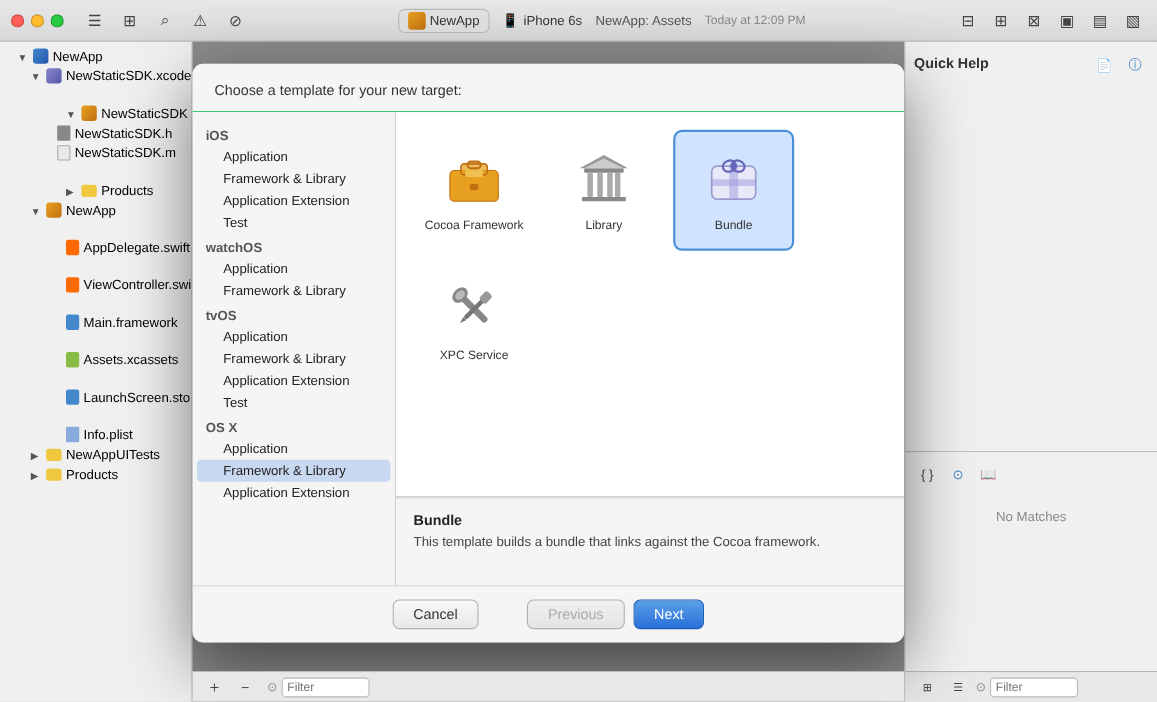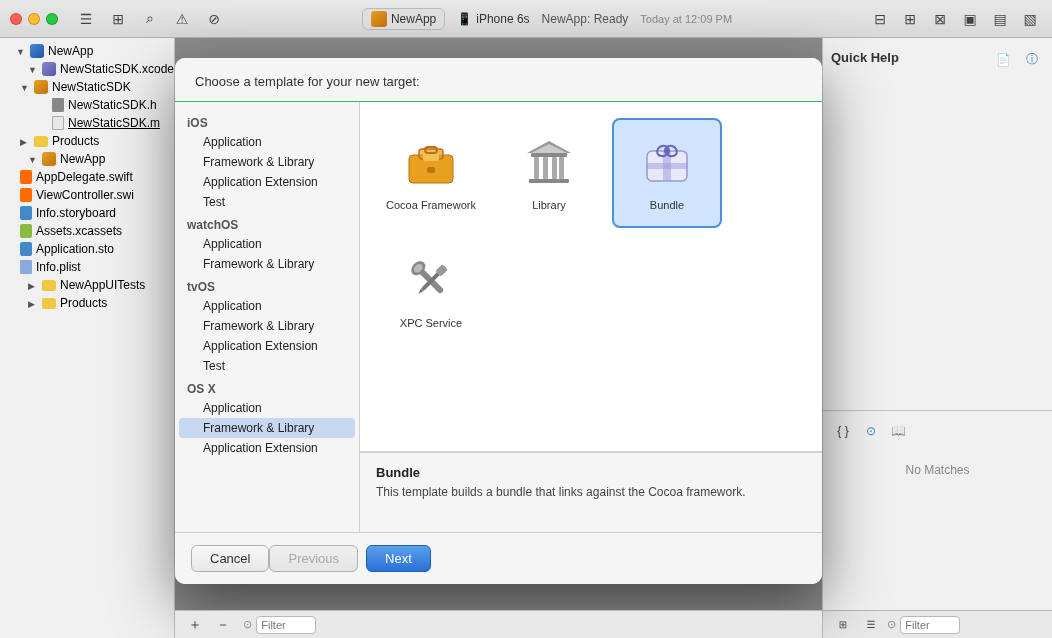--- a/index.html
+++ b/index.html
@@ -135,21 +135,21 @@
     }
     .sidebar-assets-icon {
       width: 12px;
       height: 14px;
       background: #88bb44;
       border-radius: 2px;
       flex-shrink: 0;
     }
     .indent-1 { padding-left: 16px; }
     .indent-2 { padding-left: 28px; }
-    .indent-3 { padding-left: 20px; }
+    .indent-3 { padding-left: 60px; margin-top: 16px; }
     .disclosure-triangle {
       width: 8px;
       height: 8px;
       display: inline-block;
       margin-right: 2px;
       color: #555;
       font-size: 9px;
     }
     .triangle-open::before { content: "▼"; }
     .triangle-closed::before { content: "▶"; }
@@ -303,24 +303,25 @@
       margin-bottom: 4px;
     }
     .template-desc-text {
       font-size: 12px;
       color: #444;
       line-height: 1.4;
     }
     .dialog-footer {
       padding: 12px 16px;
       display: flex;
-      justify-content: flex-start;
+      justify-content: center;
       align-items: center;
       background: #f5f5f5;
       border-top: 1px solid #d0d0d0;
+      gap: 44px;
     }
     .btn {
       padding: 5px 18px;
       border-radius: 6px;
       border: 1px solid #b0b0b0;
       font-size: 13px;
       cursor: pointer;
       background: linear-gradient(to bottom, #f8f8f8, #e8e8e8);
       color: #333;
     }
@@ -357,21 +358,21 @@
       align-items: center;
       gap: 4px;
     }
     .filter-input {
       height: 18px;
       border: 1px solid #b8b8b8;
       border-radius: 4px;
       background: white;
       padding: 0 4px;
       font-size: 11px;
-      width: 60px;
+      width: 80px;
     }
 
     
     .right-panel {
       width: 230px;
       background: #f0f0f0;
       border-left: 1px solid #c0c0c0;
       display: flex;
       flex-direction: column;
     }
@@ -426,21 +427,21 @@
   <button class="icon-toolbar-btn">⚠</button>
   <button class="icon-toolbar-btn">⊘</button>
   <div class="titlebar-center">
     <div class="app-badge">
       <div class="app-icon-small"></div>
       <span>NewApp</span>
     </div>
     <div class="device-badge">
       📱 <span>iPhone 6s</span>
     </div>
-    <span style="color:#555; font-size:12px;">NewApp: Ready</span>
+    <span style="color:#555; font-size:12px;">NewApp: Assets</span>
     <span style="color:#888; font-size:11px;">Today at 12:09 PM</span>
   </div>
   <div class="titlebar-right">
     <button class="icon-toolbar-btn">⊟</button>
     <button class="icon-toolbar-btn">⊞</button>
     <button class="icon-toolbar-btn">⊠</button>
     <button class="icon-toolbar-btn">▣</button>
     <button class="icon-toolbar-btn">▤</button>
     <button class="icon-toolbar-btn">▧</button>
   </div>
@@ -465,21 +466,21 @@
     <div class="sidebar-item indent-3">
       <span class="disclosure-triangle triangle-open"></span>
       <div class="target-icon"></div>
       <span>NewStaticSDK</span>
     </div>
 
     <div class="sidebar-item" style="padding-left:52px;">
       <div class="sidebar-header-icon"></div>
       <span>NewStaticSDK.h</span>
     </div>
-    <div class="sidebar-item" style="padding-left:52px;text-decoration:underline;">
+    <div class="sidebar-item" style="padding-left:52px;">
       <div class="sidebar-file-icon"></div>
       <span>NewStaticSDK.m</span>
     </div>
 
     <div class="sidebar-item indent-3">
       <span class="disclosure-triangle triangle-closed"></span>
       <div class="group-folder"></div>
       <span>Products</span>
     </div>
 
@@ -492,29 +493,29 @@
     <div class="sidebar-item indent-3">
       <div class="sidebar-swift-icon"></div>
       <span>AppDelegate.swift</span>
     </div>
     <div class="sidebar-item indent-3">
       <div class="sidebar-swift-icon"></div>
       <span>ViewController.swi</span>
     </div>
     <div class="sidebar-item indent-3">
       <div class="sidebar-storyboard-icon"></div>
-      <span>Info.storyboard</span>
+      <span>Main.framework</span>
     </div>
     <div class="sidebar-item indent-3">
       <div class="sidebar-assets-icon"></div>
       <span>Assets.xcassets</span>
     </div>
     <div class="sidebar-item indent-3">
       <div class="sidebar-storyboard-icon"></div>
-      <span>Application.sto</span>
+      <span>LaunchScreen.sto</span>
     </div>
     <div class="sidebar-item indent-3">
       <div class="sidebar-plist-icon"></div>
       <span>Info.plist</span>
     </div>
 
 
     <div class="sidebar-item indent-2">
       <span class="disclosure-triangle triangle-closed"></span>
       <div class="group-folder"></div>

